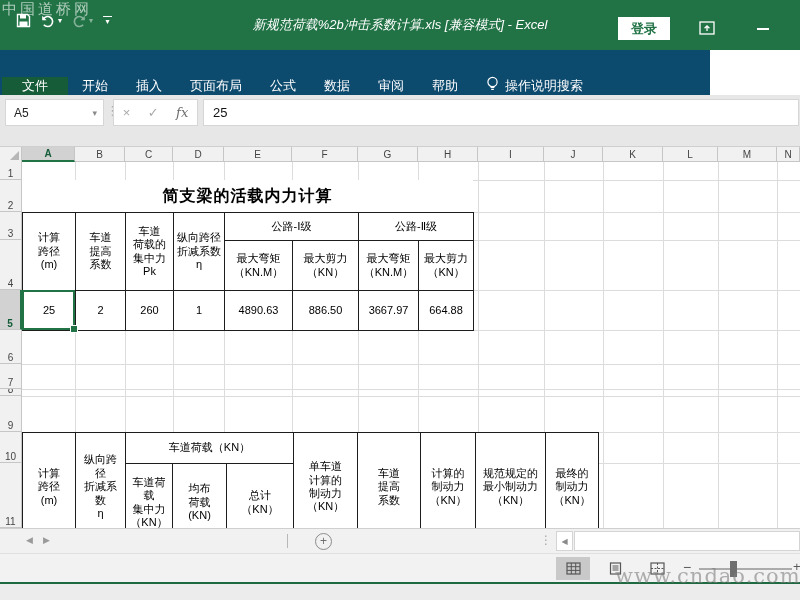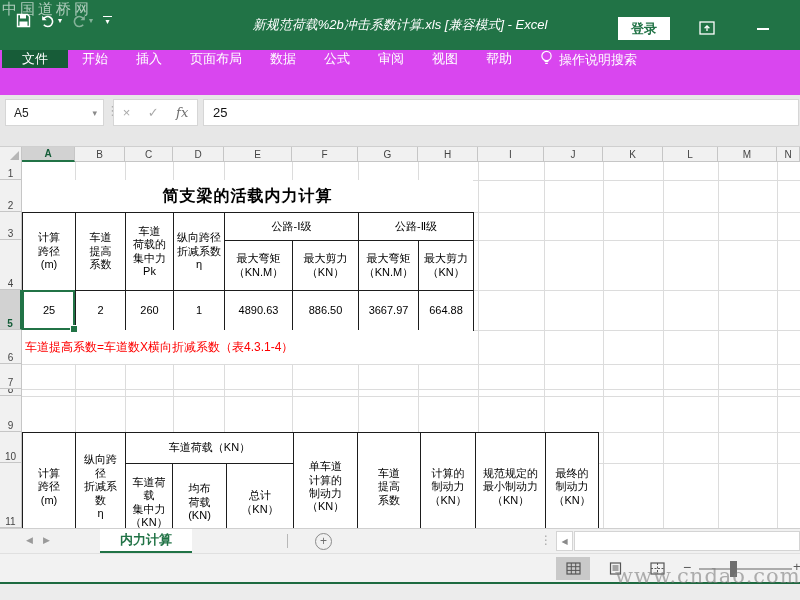--- a/index.html
+++ b/index.html
@@ -18,22 +18,22 @@
              align-items:center;justify-content:center;color:#fff;font-size:13px;white-space:nowrap;font-style:italic;}
   .login-btn{position:absolute;left:618px;top:17px;width:52px;height:23px;background:#fff;
              color:#217346;font-size:13px;font-weight:bold;display:flex;align-items:center;
              justify-content:center;}
   .ribbon-display{position:absolute;left:699px;top:21px;}
   .min-btn{position:absolute;left:757px;top:28px;width:12px;height:0;border-top:2px solid #fff;}
   .wm-top{position:absolute;left:2px;top:0px;color:rgba(255,255,255,.62);
           font-family:"DejaVu Serif",serif;font-size:15px;letter-spacing:3px;z-index:5;}
 
   
-  .ribbon{position:absolute;left:0;top:50px;width:800px;height:45px;background:#d946ef;
-          display:flex;align-items:flex-start;color:#fff;font-size:13px;}
+  .ribbon{position:absolute;left:0;top:50px;width:710px;height:45px;background:#0c4a6e;
+          display:flex;align-items:flex-end;color:#fff;font-size:13px;}
   .rtab{display:flex;align-items:center;padding:0 14px;}
   .rtab-file{background:#175c38;padding:0 20px;margin-left:2px;}
   .tellme{display:flex;align-items:center;gap:6px;margin-left:14px;}
 
   
   .fbar{position:absolute;left:0;top:95px;width:800px;height:52px;background:#e7e7e7;
         border-bottom:1px solid #cfcfcf;box-sizing:border-box;}
   .fbox{position:absolute;top:4px;height:27px;background:#fff;border:1px solid #d6d6d6;
         box-sizing:border-box;display:flex;align-items:center;font-size:12px;color:#222;}
   .namebox{left:5px;width:99px;padding-left:8px;}
@@ -159,24 +159,23 @@
     </span>
     <span class="min-btn"></span>
     <div class="wm-top">中国道桥网</div>
   </div>
 
   <div class="ribbon">
     <span class="rtab rtab-file">文件</span>
     <span class="rtab">开始</span>
     <span class="rtab">插入</span>
     <span class="rtab">页面布局</span>
+    <span class="rtab">公式</span>
     <span class="rtab">数据</span>
-    <span class="rtab">公式</span>
     <span class="rtab">审阅</span>
-    <span class="rtab">视图</span>
     <span class="rtab">帮助</span>
     <span class="tellme">
       <span>
         <svg width="13" height="16" viewBox="0 0 13 16">
             <circle cx="6.5" cy="6" r="4.6" fill="none" stroke="#fff" stroke-width="1.2"></circle>
             <path d="M4.6 11.4h3.8M5.2 13.4h2.6" stroke="#fff" stroke-width="1.2"></path>
           </svg>
       </span>
       <span>操作说明搜索</span>
     </span>
@@ -298,21 +297,20 @@
         <td class="blue">2</td>
         <td class="red">260</td>
         <td class="red">1</td>
         <td class="red">4890.63</td>
         <td class="red">886.50</td>
         <td class="red">3667.97</td>
         <td class="red">664.88</td>
       </tr>
     </tbody>
       </table>
-    <div class="note note1">车道提高系数=车道数X横向折减系数（表4.3.1-4）</div>
 
     <table class="xtable" id="table2">
       <colgroup>
           <col style="width:53px">
           <col style="width:50px">
           <col style="width:47px">
           <col style="width:54px">
           <col style="width:67px">
           <col style="width:64px">
           <col style="width:63px">
@@ -361,21 +359,20 @@
       </tr>
     </tbody>
       </table>
 
     <div class="selection"></div>
     <div class="fill-handle"></div>
   </div>
 
   <div class="sheetbar">
     <span class="snav"><span>◀</span><span>▶</span></span>
-    <div class="stab active">内力计算</div>
     <div class="sdiv"></div>
     <div class="addsheet">+</div>
     <span class="hsdots">⋮</span>
     <div class="hs-left">◀</div>
     <div class="hs-track"></div>
   </div>
 
   <div class="statusbar">
     <div class="viewbtn sel" style="left:556px">
       <svg width="15" height="13" viewBox="0 0 15 13">

